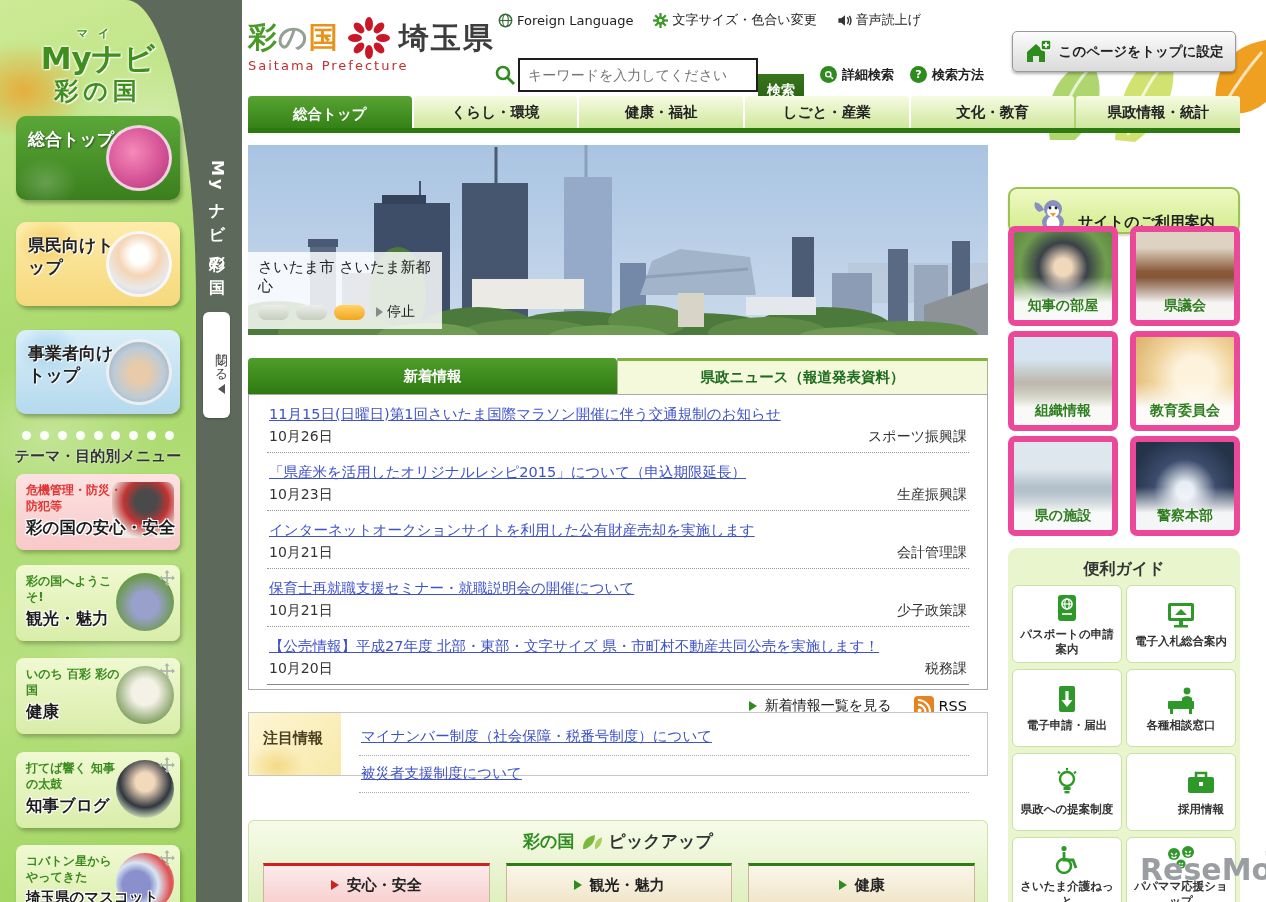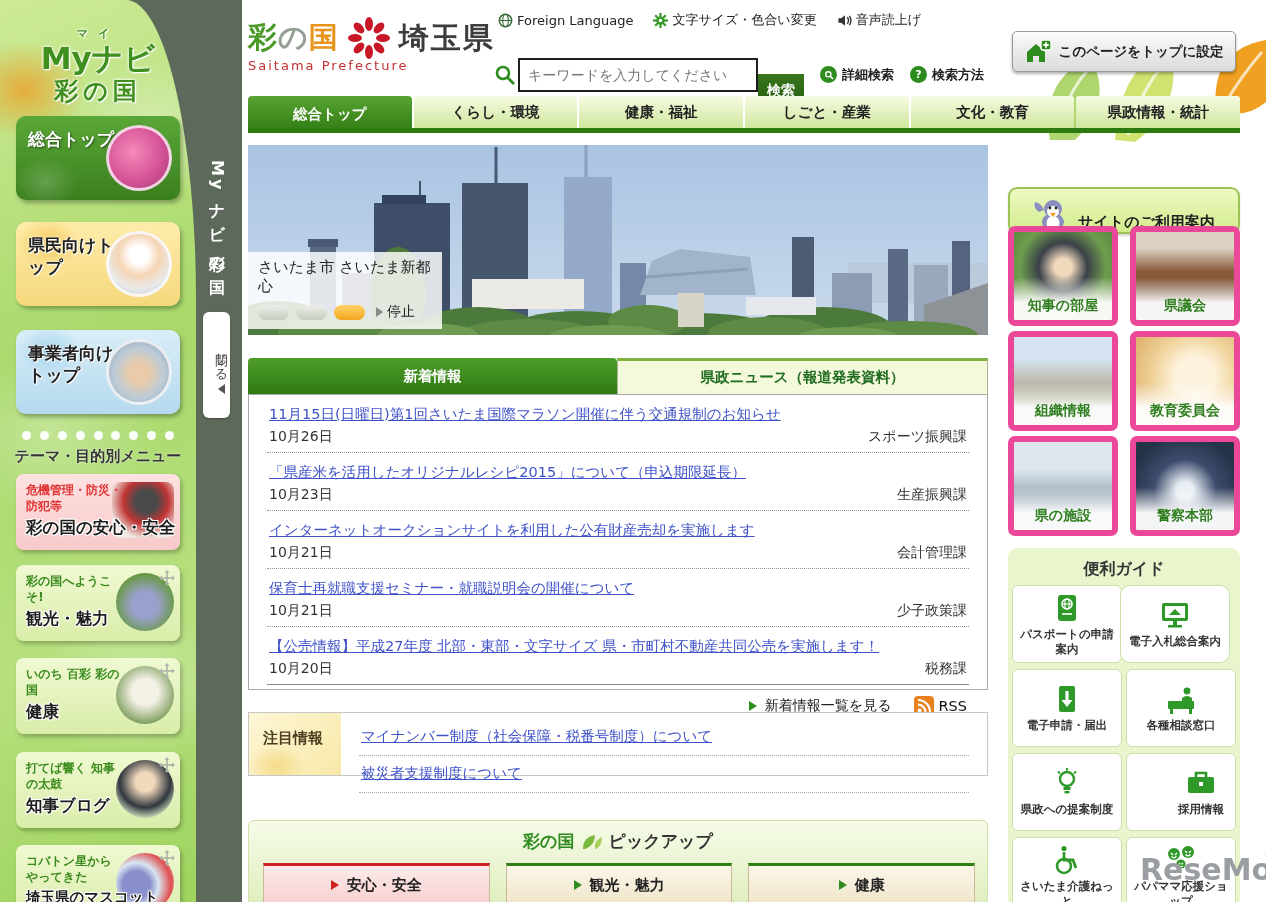--- a/index.html
+++ b/index.html
@@ -606,21 +606,21 @@
     <div class="gcard" style="left:4px;top:37px;">
       <svg width="32" height="32" viewBox="0 0 32 32">
         <rect x="7" y="3" width="18" height="26" rx="3" fill="#2e9928"></rect>
         <circle cx="16" cy="12" r="5" fill="none" stroke="#fff" stroke-width="1.6"></circle>
         <line x1="11" y1="12" x2="21" y2="12" stroke="#fff" stroke-width="1.2"></line>
         <ellipse cx="16" cy="12" rx="2.2" ry="5" fill="none" stroke="#fff" stroke-width="1.2"></ellipse>
         <line x1="11" y1="22" x2="21" y2="22" stroke="#fff" stroke-width="1.6"></line>
       </svg>
       <div class="lbl">パスポートの申請案内</div>
     </div>
-    <div class="gcard" style="left:112px;top:37px;border-radius:10px;">
+    <div class="gcard" style="left:118px;top:37px;">
       <svg width="34" height="32" viewBox="0 0 34 32">
         <rect x="4" y="4" width="26" height="18" rx="2" fill="#2e9928"></rect>
         <rect x="7" y="7" width="20" height="12" fill="#fff"></rect>
         <path d="M11 16 L17 10 L23 16 Z" fill="#2e9928"></path>
         <rect x="15" y="22" width="4" height="4" fill="#2e9928"></rect>
         <rect x="10" y="26" width="14" height="2.5" fill="#2e9928"></rect>
       </svg>
       <div class="lbl">電子入札総合案内</div>
     </div>
     <div class="gcard" style="left:4px;top:121px;">

